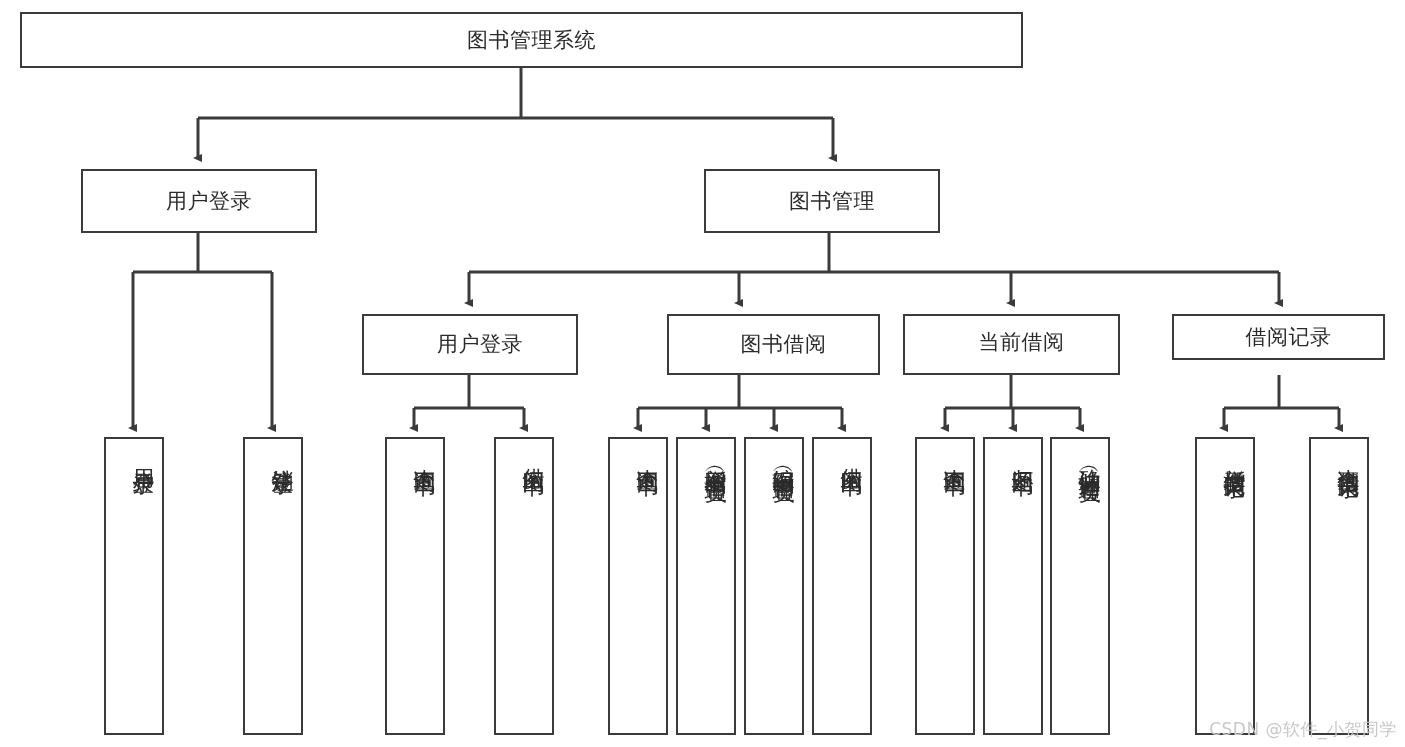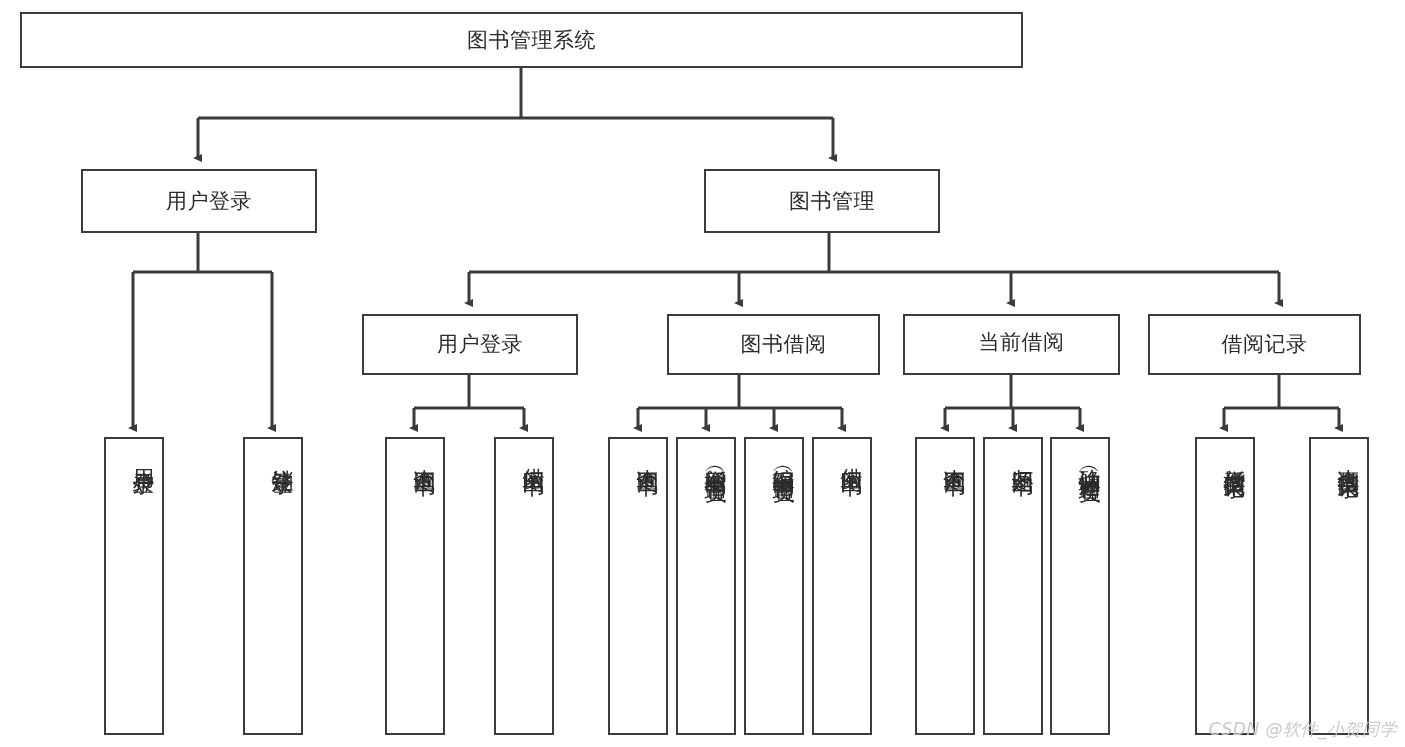--- a/index.html
+++ b/index.html
@@ -64,21 +64,20 @@
   }
   .watermark {
     position: absolute;
     right: 8px;
     bottom: 6px;
     font-size: 17px;
     color: #c9c9c9;
     white-space: nowrap;
     z-index: 5;
     letter-spacing: 0.5px;
-    font-style: italic;
   }
 </style>
 </head>
 <body>
 
 <div id="diagram-root">
 
   <svg id="edge-layer" viewBox="0 0 1405 747" xmlns="http://www.w3.org/2000/svg">
     <defs>
       <marker id="arrow" markerWidth="10" markerHeight="10" refX="5" refY="5" orient="auto" markerUnits="userSpaceOnUse">
@@ -142,21 +141,21 @@
 
   <div class="node horiz" style="left:362px; top:314px; width:216px; height:61px;">
     <span class="label">用户登录</span>
   </div>
   <div class="node horiz" style="left:667px; top:314px; width:213px; height:61px;">
     <span class="label">图书借阅</span>
   </div>
   <div class="node horiz" style="left:903px; top:314px; width:217px; height:61px;font-family:Liberation Mono, monospace;">
     <span class="label">当前借阅</span>
   </div>
-  <div class="node horiz" style="left:1148px; top:314px; width:213px; height:61px;align-items:center;">
+  <div class="node horiz" style="left:1172px; top:314px; width:213px; height:46px;align-items:center;">
     <span class="label">借阅记录</span>
   </div>
 
   <div class="node vert" style="left:104px; top:437px; width:60px; height:298px;">
     <span class="label">用户登录</span>
   </div>
   <div class="node vert" style="left:243px; top:437px; width:60px; height:298px;">
     <span class="label">注销登录</span>
   </div>
 

